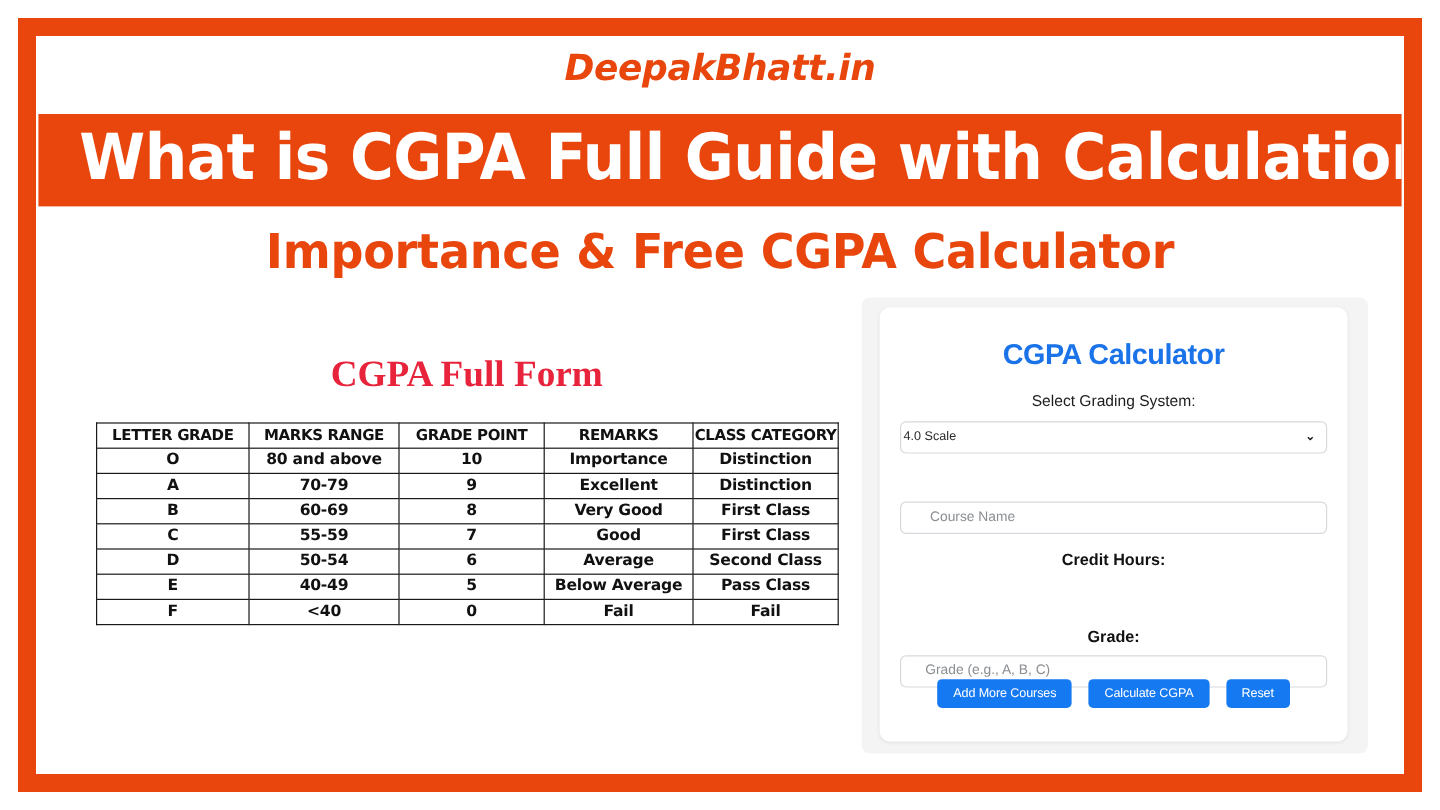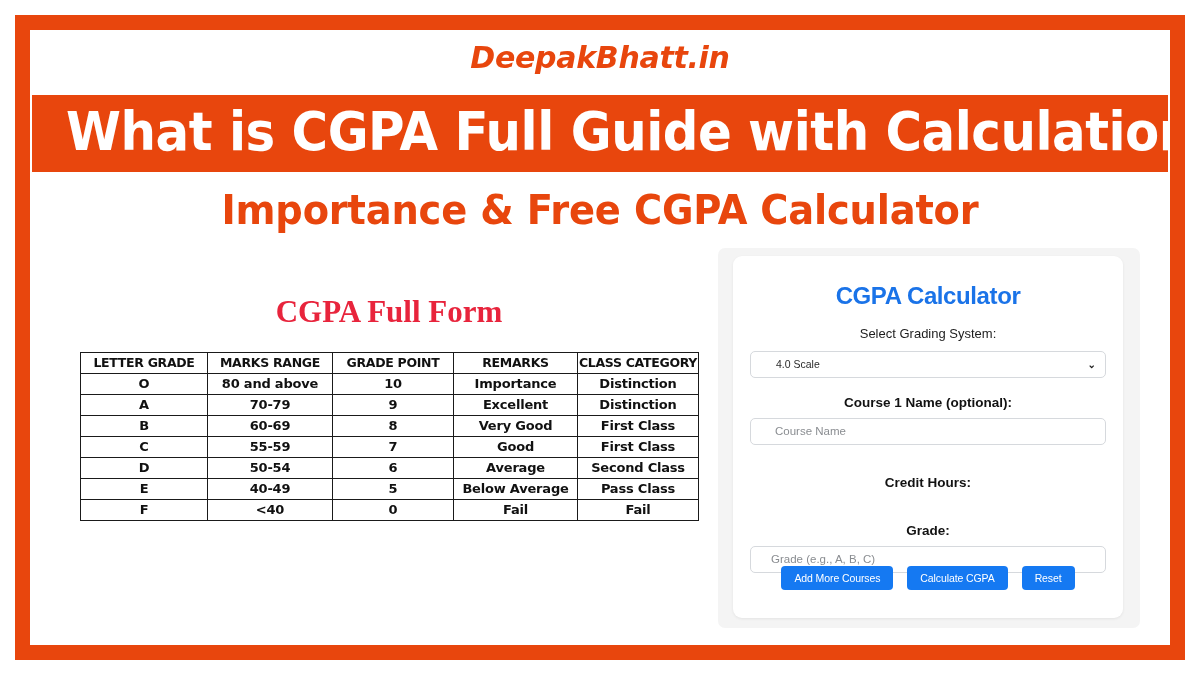--- a/index.html
+++ b/index.html
@@ -209,21 +209,21 @@
     position: absolute;
     left: 17px; top: 95px;
     width: 356px;
     height: 27px;
     box-sizing: border-box;
     background: #ffffff;
     border: 1px solid #d6d9dd;
     border-radius: 5px;
     font-size: 10.5px;
     color: #2b2b2b;
-    padding: 0 25px;
+    padding: 0 2px;
     line-height: 25px;
     white-space: nowrap;
   }
   .calc-select .chev {
     position: absolute;
     right: 9px; top: 0;
     line-height: 25px;
     font-size: 10px;
     color: #1a1a1a;
     font-weight: bold;
@@ -345,24 +345,23 @@
 
     <div class="calc-title">CGPA Calculator</div>
 
     <div class="calc-sublabel">Select Grading System:</div>
 
     <div class="calc-select">
       <span>4.0 Scale</span>
       <span class="chev">⌄</span>
     </div>
 
-    <div class="calc-label" style="top:138px;">Course 1 Name (optional):</div>
     <div class="calc-field" style="top:162px;padding-left:24px;">Course Name</div>
 
-    <div class="calc-label" style="top:202px;margin-top:16px;">Credit Hours:</div>
+    <div class="calc-label" style="top:202px;">Credit Hours:</div>
 
     <div class="calc-label" style="top:266px;">Grade:</div>
     <div class="calc-field" style="top:290px;padding-left:20px;">Grade (e.g., A, B, C)</div>
 
     <div class="btn-row">
       <button class="btn">Add More Courses</button>
       <button class="btn">Calculate CGPA</button>
       <button class="btn">Reset</button>
     </div>
 

